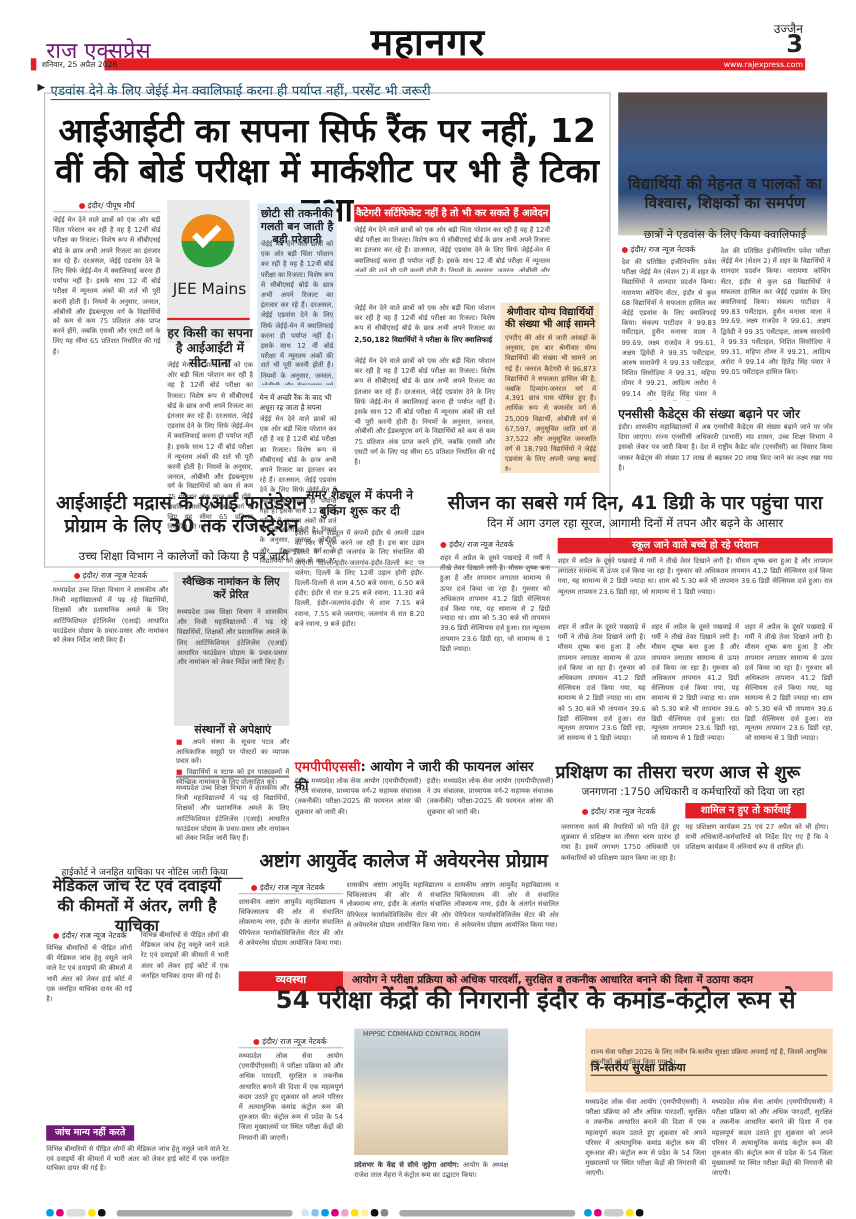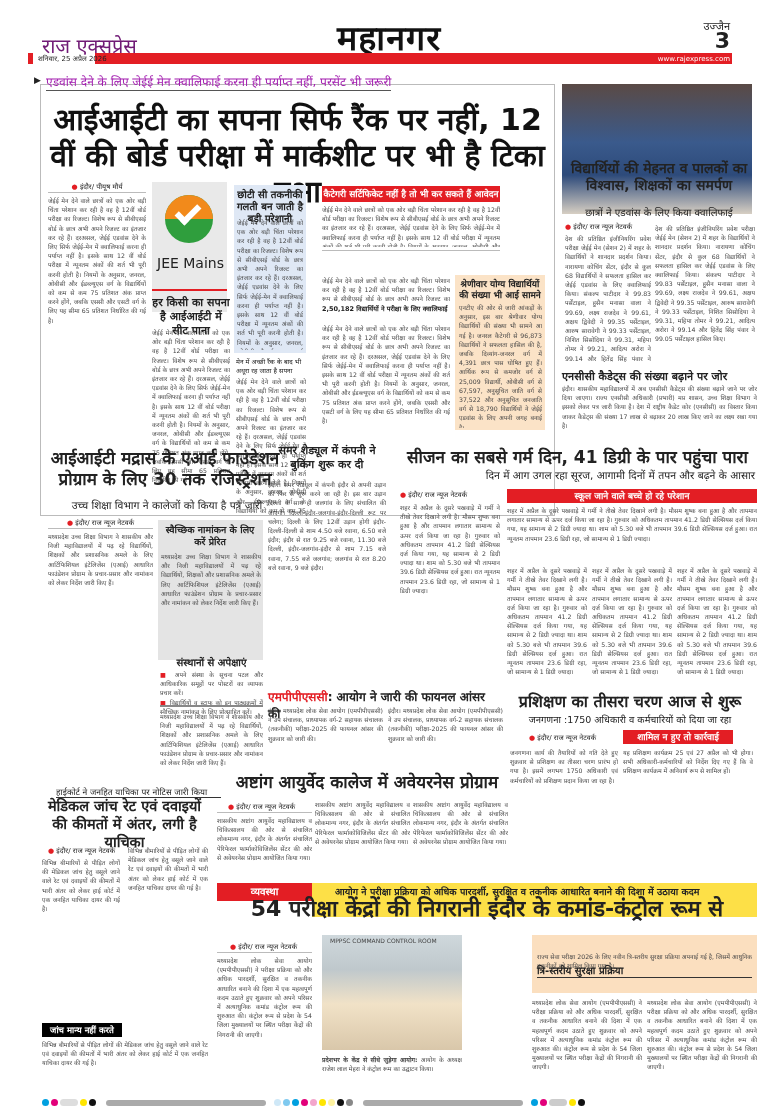--- a/index.html
+++ b/index.html
@@ -4,21 +4,21 @@
 <style>
 *{box-sizing:border-box;margin:0;padding:0}
 body{width:778px;height:1108px;background:#fff;font-family:"DejaVu Sans",sans-serif;color:#222;position:relative;overflow:hidden}
 .abs{position:absolute}
 .masthead-brand{left:42px;top:32px;font-size:20px;font-weight:normal;color:#701a75}
 .section-title{left:0;right:0;top:14px;text-align:center;font-size:34px;font-weight:bold;color:#111;letter-spacing:1px}
 .city{right:48px;top:18px;font-size:11px;text-align:right}
 .pageno{right:48px;top:28px;font-size:22px;font-weight:bold}
 .redbar2{left:28px;top:53px;width:5px;height:11px;background:#e31e24}
 .date{left:40px;top:54px;font-size:7px}
-.kicker{left:42px;top:73px;font-size:12px;color:#a21caf;border-bottom:1px solid #555}
+.kicker{left:42px;top:73px;font-size:12px;color:#0c4a6e;border-bottom:1px solid #555}
 .kicker-arrow{left:34px;top:75px;font-size:9px}
 .frame{left:40px;top:84px;width:515px;height:432px;border:1px solid #bbb}
 .head1{left:45px;top:102px;width:505px;font-size:30px;font-weight:bold;line-height:36px;text-align:center;color:#111}
 .byline{font-size:7px;color:#222}
 .byline .dot{color:#e31e24}
 .col{font-size:6.2px;line-height:9.2px;color:#444;text-align:justify}
 .jee{left:152px;top:182px;width:75px;height:130px;background:#e9e9e9}
 .jee-mark{left:165px;top:195px;width:48px;height:48px;border-radius:50%;background:#2f9e3d}
 .jee-mark-top{left:165px;top:195px;width:48px;height:24px;border-radius:24px 24px 0 0;background:#f28a1b}
 .jee-text{left:153px;top:255px;font-size:14px;color:#222;width:75px;text-align:center}
@@ -32,33 +32,33 @@
 .photo1{left:562px;top:84px;width:190px;height:130px;background:linear-gradient(180deg,#5a4a45 0%,#3a5a8c 45%,#2d4a7a 70%,#d7cfc3 100%)}
 .head-r1{left:560px;top:160px;width:198px;font-size:14px;font-weight:bold;text-align:center;line-height:17px}
 .sub-r1{left:560px;top:205px;width:198px;font-size:10px;text-align:center}
 .head-ncc{left:562px;top:368px;width:196px;font-size:11px;font-weight:bold}
 .head2{left:40px;top:448px;width:250px;font-size:17px;font-weight:bold;line-height:21px;text-align:center}
 .sub2{left:42px;top:498px;width:250px;font-size:10.5px;text-align:center}
 .greybox{left:158px;top:520px;width:105px;height:140px;background:#e4e4e4}
 .greybox-h{left:160px;top:524px;width:100px;font-size:9.5px;font-weight:bold;text-align:center;line-height:12px}
 .head3{left:268px;top:444px;width:118px;font-size:11px;font-weight:bold;text-align:center;line-height:14px}
 .head4{left:400px;top:445px;width:355px;font-size:17px;font-weight:bold;text-align:center}
-.sub4{left:400px;top:468px;width:355px;font-size:10.5px;text-align:right}
+.sub4{left:400px;top:468px;width:355px;font-size:10.5px;text-align:center}
 .redbox-school{left:507px;top:489px;width:250px;height:14px;background:#e31e24;color:#fff;font-size:9px;font-weight:bold;text-align:center;line-height:14px}
 .head-mppsc{left:268px;top:688px;width:250px;font-size:12px;font-weight:bold}
 .head-mppsc .red{color:#e31e24}
-.head5{left:505px;top:690px;width:250px;font-size:16px;font-weight:bold;text-align:center}
+.head5{left:505px;top:690px;width:250px;font-size:16px;font-weight:bold;}
 .sub5{left:505px;top:713px;width:250px;font-size:9.5px;text-align:center}
 .redbox-action{left:623px;top:730px;width:110px;height:14px;background:#e31e24;color:#fff;font-size:9px;font-weight:bold;text-align:center;line-height:14px}
 .kicker6{left:56px;top:786px;width:165px;font-size:8.5px;border-bottom:1px solid #333}
 .head6{left:42px;top:797px;width:165px;font-size:14.5px;font-weight:bold;text-align:center;line-height:18px}
 .head7{left:222px;top:770px;width:290px;font-size:17px;font-weight:bold;text-align:center}
-.redbox-jaanch{left:42px;top:1023px;width:80px;height:14px;background:#000000;color:#fff;font-size:8.5px;font-weight:bold;text-align:center;line-height:14px}
+.redbox-jaanch{left:42px;top:1023px;width:80px;height:14px;background:#701a75;color:#fff;font-size:8.5px;font-weight:bold;text-align:center;line-height:14px}
 .redbox-vyavastha{left:217px;top:883px;width:95px;height:18px;background:#e31e24;color:#fff;font-size:10px;font-weight:bold;text-align:center;line-height:18px}
-.greybar{left:312px;top:883px;width:420px;height:34px;background:#fde047;font-size:9.5px;font-weight:bold;line-height:18px;padding-left:23px}
+.greybar{left:312px;top:883px;width:420px;height:18px;background:#fca5a5;font-size:9.5px;font-weight:bold;line-height:18px;padding-left:8px}
 .head8{left:217px;top:892px;width:540px;font-size:22px;font-weight:bold;text-align:center}
 .photo2{left:322px;top:935px;width:140px;height:115px;background:linear-gradient(180deg,#cfd8dc 0%,#bfc8cc 30%,#f1e2c7 60%,#d9c7aa 100%)}
 .photo2-label{left:330px;top:937px;font-size:6px;color:#444}
 .orangebox2{left:532px;top:935px;width:196px;height:58px;background:#fbdfbf}
 .orangebox2-h{left:537px;top:963px;font-size:10px;font-weight:bold;border-bottom:1px solid #333;width:185px}
 .regmarks{left:42px;top:1092px;width:700px;height:8px}
 .reg{display:inline-block;width:7px;height:7px;border-radius:50%;margin-right:2px;vertical-align:middle}
 .regbar{display:inline-block;width:160px;height:6px;border-radius:3px;background:#aaa;vertical-align:middle;margin:0 8px}
 .rule{background:#bbb}
 </style>

